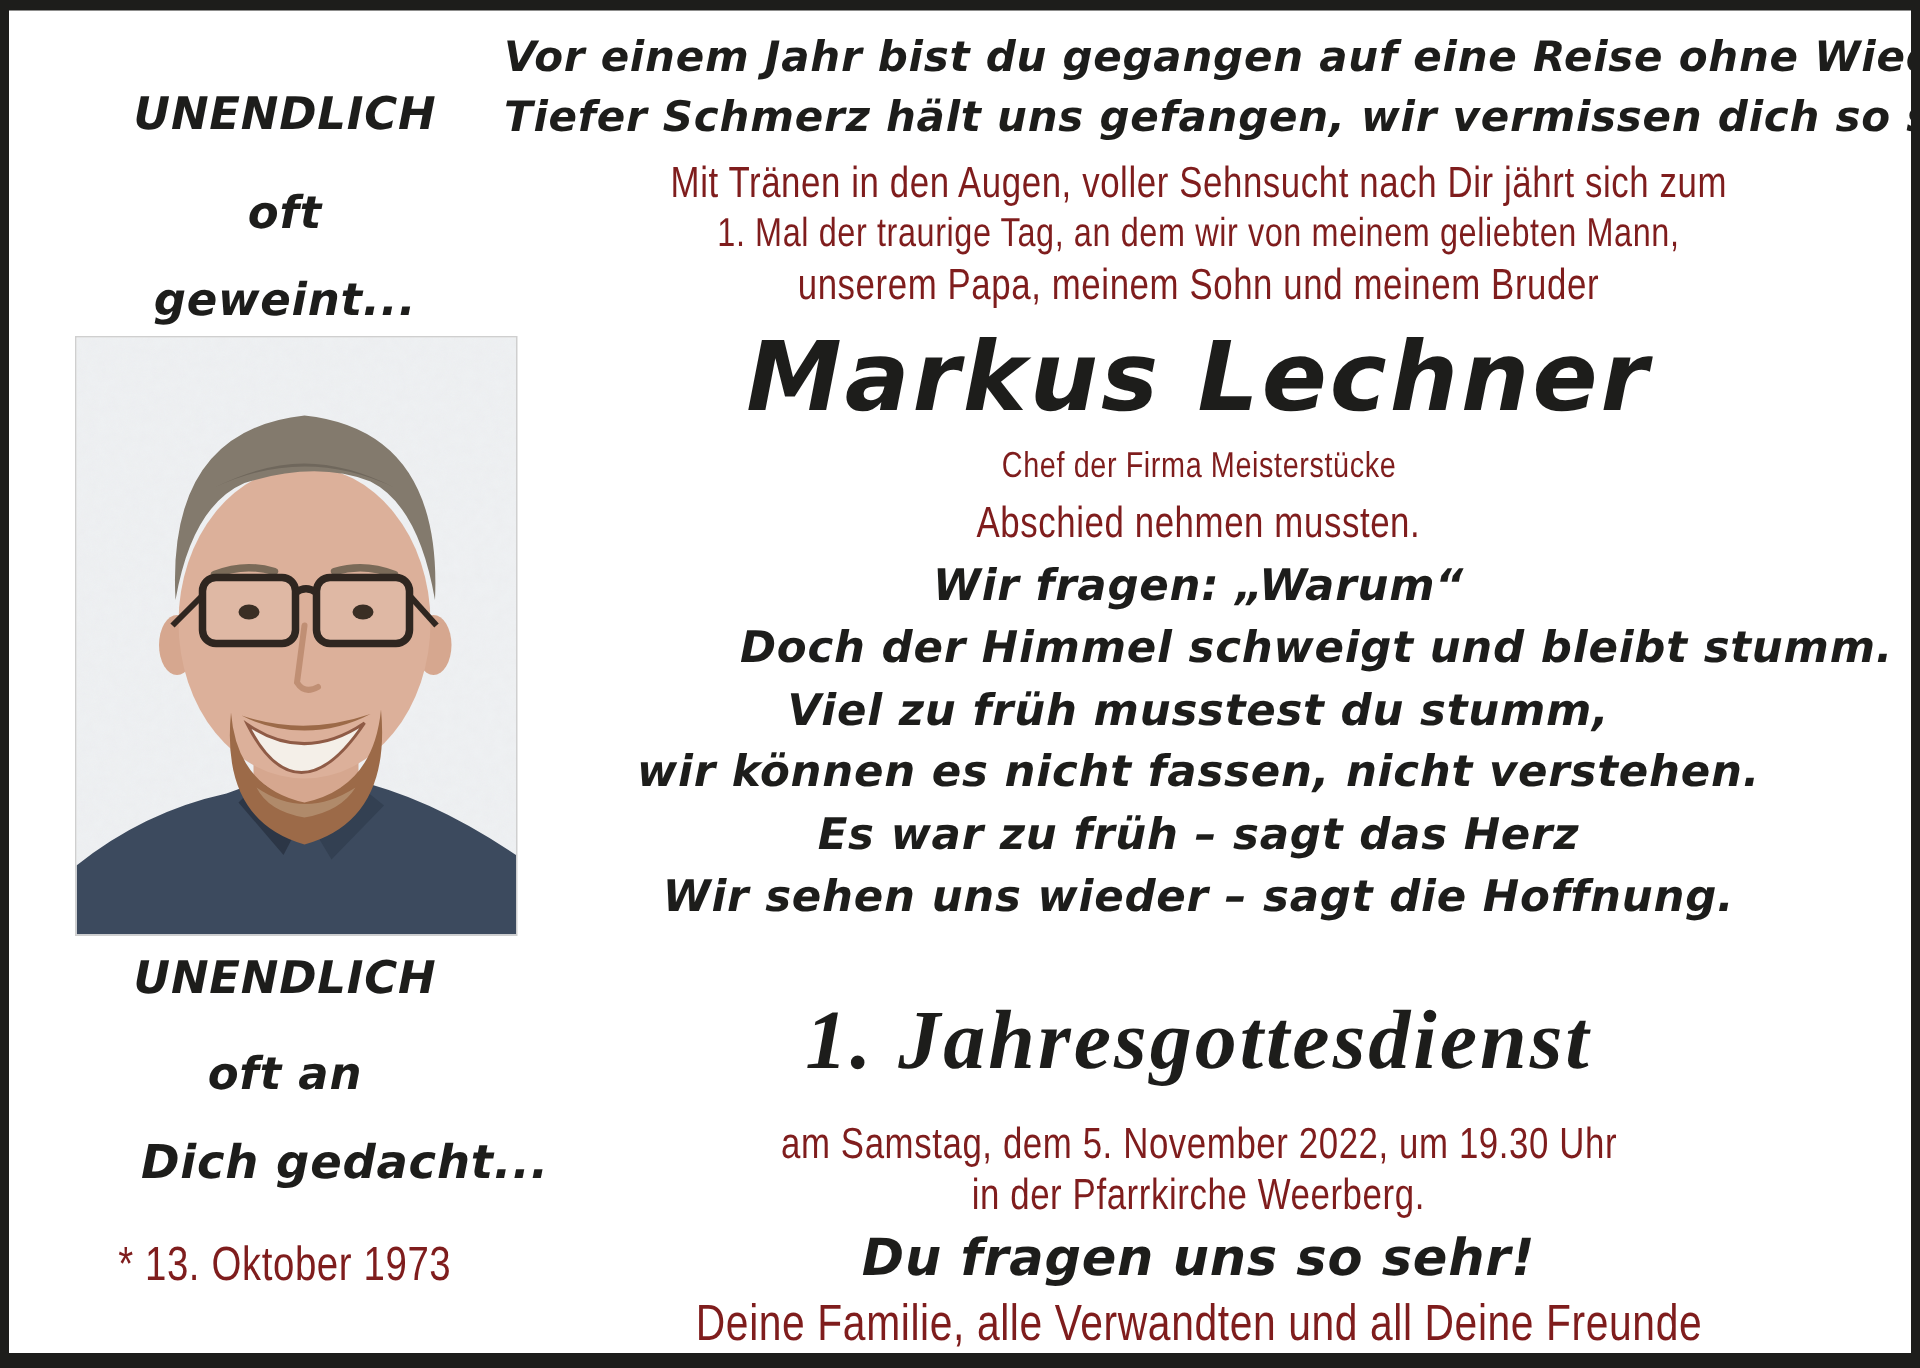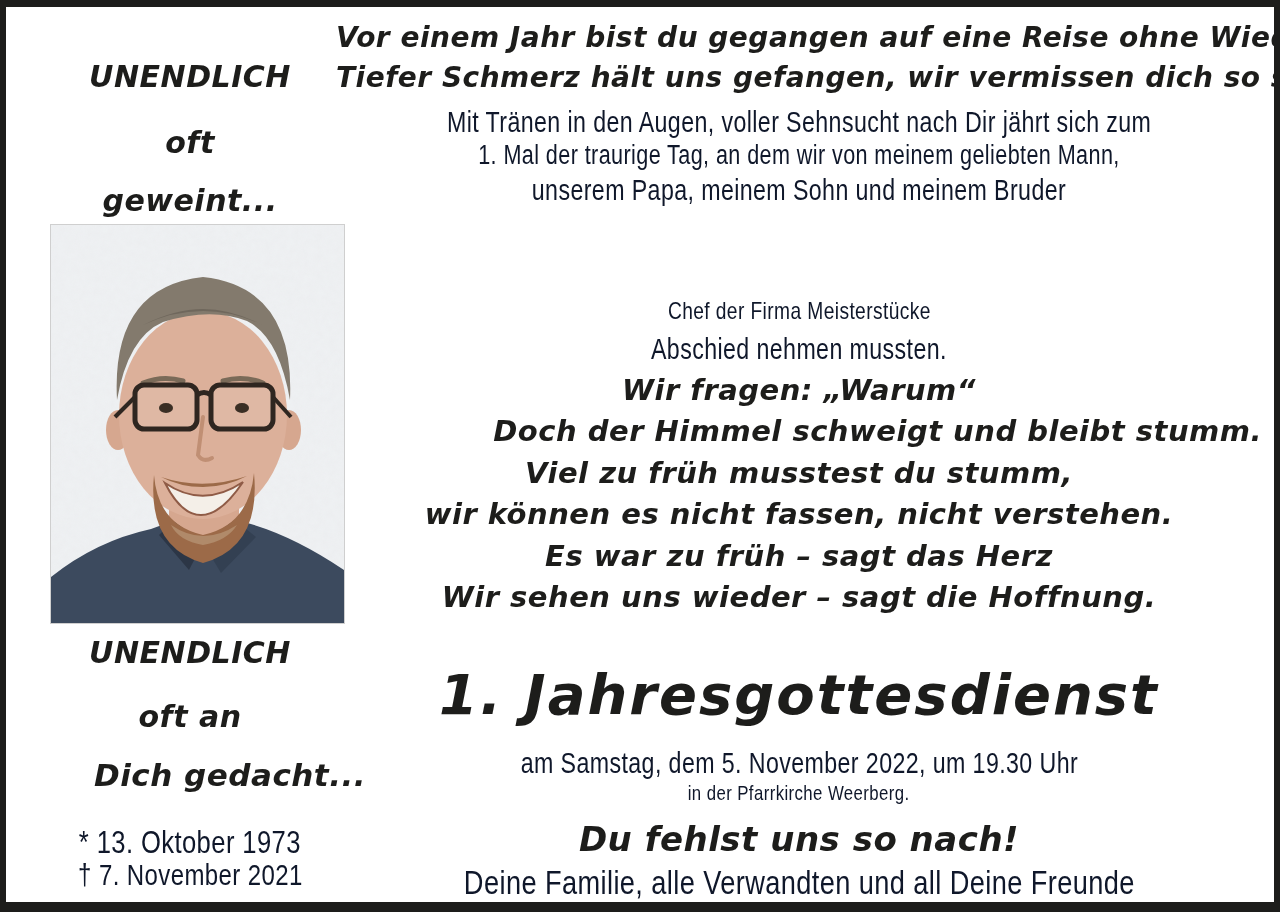--- a/index.html
+++ b/index.html
@@ -21,21 +21,21 @@
     font-family:"DejaVu Sans", sans-serif;
     font-style:italic;
     font-weight:600;
     letter-spacing:.5px;
     color:#1d1d1b;
     white-space:nowrap;
   }
   .cond{
     font-family:"Liberation Sans", sans-serif;
     font-weight:400;
-    color:#0f172a;
+    color:#7f1d1d;
     white-space:nowrap;
   }
   .cond .inner{display:inline-block;transform:scaleX(.8);letter-spacing:.5px;}
   .line{position:absolute;left:0;width:100%;text-align:center;}
   
   .left-col{position:absolute;left:8px;top:0;width:352px;height:100%;}
   .main-col{position:absolute;left:330px;top:0;right:12px;height:100%;}
   .photo-frame{
     position:absolute;left:37px;top:218px;width:293px;height:398px;
     outline:1px solid #cfcfcf;
@@ -106,65 +106,63 @@
       </svg>
     </div>
 
     <div class="line hand" style="top:628px;font-size:30px;">UNENDLICH</div>
     <div class="line hand" style="top:692px;font-size:30px;">oft an</div>
     <div class="line hand" style="top:750px;font-size:31px;text-align:right;">Dich gedacht...</div>
 
     <div class="line cond" style="top:817px;font-size:32px;">
       <span class="inner">* 13. Oktober 1973</span>
     </div>
-    <div class="line cond" style="top:851px;font-size:30px;">
-      <span class="inner">† 7. November 2021</span>
-    </div>
   </div>
 
   <div class="main-col">
 
     <div class="line hand" style="top:14px;font-size:28px;">Vor einem Jahr bist du gegangen auf eine Reise ohne Wiederkehr.</div>
     <div class="line hand" style="top:54px;font-size:28px;">Tiefer Schmerz hält uns gefangen, wir vermissen dich so sehr!</div>
 
     <div class="line cond" style="top:99px;font-size:29px;">
       <span class="inner">Mit Tränen in den Augen, voller Sehnsucht nach Dir jährt sich zum</span>
     </div>
     <div class="line cond" style="top:133px;font-size:27px;">
       <span class="inner">1. Mal der traurige Tag, an dem wir von meinem geliebten Mann,</span>
     </div>
     <div class="line cond" style="top:167px;font-size:29px;">
       <span class="inner">unserem Papa, meinem Sohn und meinem Bruder</span>
     </div>
 
+    <div class="line hand big-name" style="top:208px;">Markus Lechner</div>
 
     <div class="line cond" style="top:290px;font-size:24px;">
       <span class="inner">Chef der Firma Meisterstücke</span>
     </div>
     <div class="line cond" style="top:326px;font-size:29px;">
       <span class="inner">Abschied nehmen mussten.</span>
     </div>
 
     <div class="line hand" style="top:366px;font-size:29px;">Wir fragen: „Warum“</div>
     <div class="line hand" style="top:407px;font-size:29px;text-align:right;">Doch der Himmel schweigt und bleibt stumm.</div>
     <div class="line hand" style="top:449px;font-size:29px;">Viel zu früh musstest du stumm,</div>
     <div class="line hand" style="top:490px;font-size:29px;">wir können es nicht fassen, nicht verstehen.</div>
     <div class="line hand" style="top:532px;font-size:29px;">Es war zu früh – sagt das Herz</div>
     <div class="line hand" style="top:573px;font-size:29px;">Wir sehen uns wieder – sagt die Hoffnung.</div>
 
 
-    <div class="line hand event-title" style="top:655px;">1. Jahresgottesdienst</div>
+    <div class="line hand event-title" style="top:655px;font-family:Liberation Serif, serif;">1. Jahresgottesdienst</div>
 
     <div class="line cond" style="top:740px;font-size:29px;">
       <span class="inner">am Samstag, dem 5. November 2022, um 19.30 Uhr</span>
     </div>
-    <div class="line cond" style="top:774px;font-size:21px;text-align:center;">
+    <div class="line cond" style="top:774px;font-size:29px;text-align:center;">
       <span class="inner">in der Pfarrkirche Weerberg.</span>
     </div>
 
-    <div class="line hand" style="top:812px;font-size:34px;font-weight:700;">Du fehlst uns so nach!</div>
+    <div class="line hand" style="top:812px;font-size:34px;font-weight:700;">Du fragen uns so sehr!</div>
 
     <div class="line cond" style="top:856px;font-size:34px;">
       <span class="inner">Deine Familie, alle Verwandten und all Deine Freunde</span>
     </div>
   </div>
 
 </div>
 
 </body></html>

